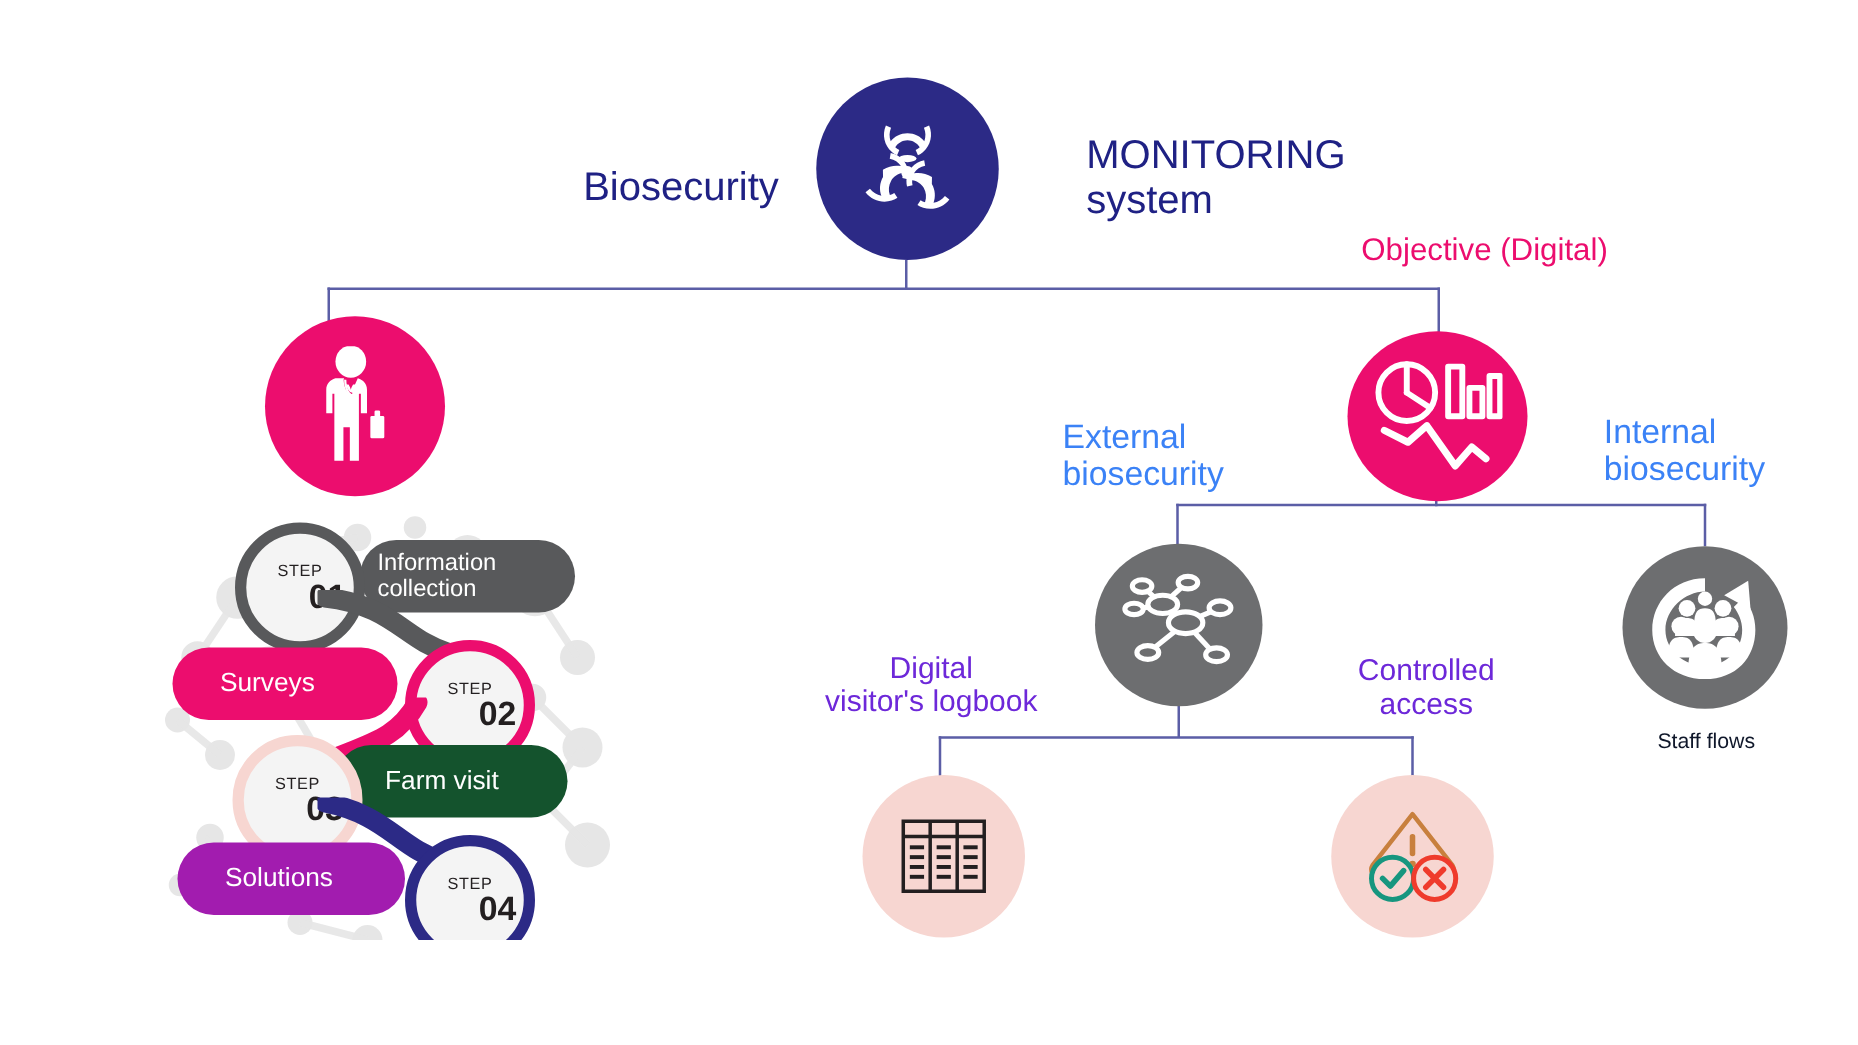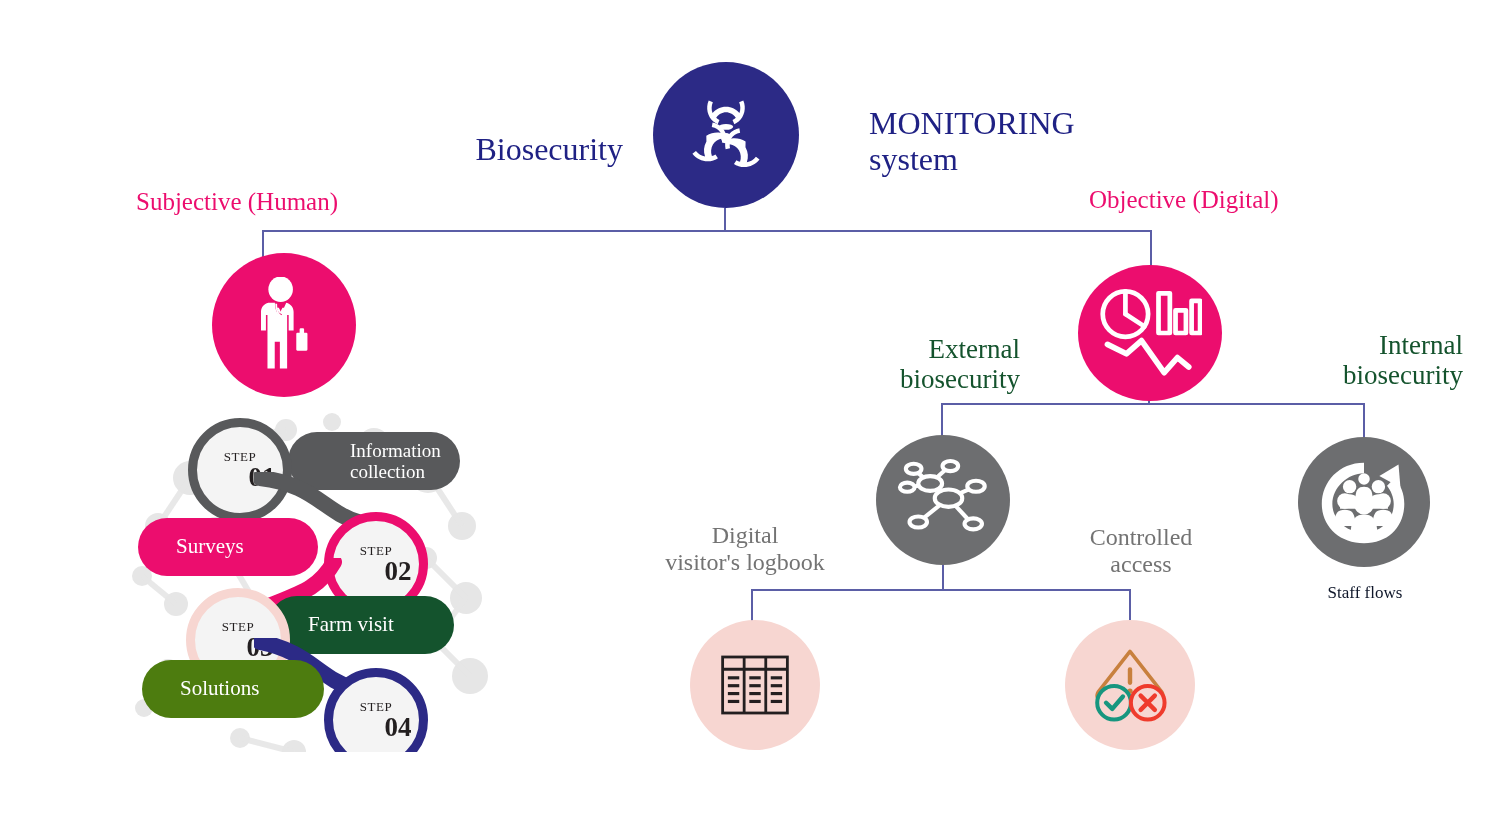--- a/index.html
+++ b/index.html
@@ -5,21 +5,21 @@
   html, body {
     margin: 0;
     padding: 0;
     background: #ffffff;
   }
   #canvas {
     position: relative;
     width: 1486px;
     height: 752px;
     background: #ffffff;
-    font-family: Liberation Serif, serif;
+    font-family: Liberation Sans, sans-serif;
     overflow: hidden;
   }
 
   
   .line { position: absolute; background: #5b5ea6; }
   .line.h { height: 2px; }
   .line.v { width: 2px; }
 
   
   .circ {
@@ -37,27 +37,27 @@
     color: #1f2184;
     font-size: 32px;
     font-weight: 400;
   }
   .pink-head {
     color: #ec0d6e;
     font-size: 25px;
     font-weight: 400;
   }
   .gray-head {
-    color: #14532d;
+    color: #3b82f6;
     font-size: 27px;
     font-weight: 400;
-    text-align: right;
+    text-align: left;
   }
   .salmon-head {
-    color: #737373;
+    color: #6d28d9;
     font-size: 24px;
     font-weight: 400;
     text-align: center;
   }
   .salmon-small {
     color: #0f172a;
     font-size: 17px;
     font-weight: 400;
     text-align: center;
   }
@@ -140,21 +140,20 @@
         <ellipse cx="50" cy="41.5" rx="7.5" ry="3"></ellipse>
       </g>
     </svg>
   </div>
 
   <div class="label navy-head" style="left:403px; top:132px; width:220px; text-align:right;">Biosecurity</div>
 
   <div class="label navy-head" style="left:869px; top:106px; width:300px; text-align:left;">MONITORING
 system</div>
 
-  <div class="label pink-head" style="left:136px; top:188px;">Subjective (Human)</div>
 
   <div class="label pink-head" style="left:1089px; top:186px;">Objective (Digital)</div>
 
   <div class="circ" style="left:212px; top:253px; width:144px; height:144px; background:#ec0d6e;">
     <svg width="84" height="96" viewBox="0 0 60 86">
       <g fill="#ffffff">
         <ellipse cx="27" cy="11" rx="11" ry="11.5"></ellipse>
         <path d="M16 23c-4 1.2-6.6 4-6.6 8.2V48h4.4V34h1.4v48h6.5V58h4.6v24h6.5V34h1.4v14h4.4V31.2C38.6 27 36 24.2 32 23l-2 4.5h-1.4c-.8 1.6-1.2 2.2-1.6 3.6-.4-1.4-.8-2-1.6-3.6H24L22 23z"></path>
         <path d="M22.5 23.6c0 6 2.5 10 5.5 10.5" stroke="#ec0d6e" stroke-width="1.4" fill="none"></path>
         <path d="M23 24c-.3 5.5 2 10.5 5 11.2 3-.7 5.3-5.7 5-11.2" fill="none" stroke="#ffffff" stroke-width="1.6"></path>
@@ -204,21 +203,21 @@
           <path d="M306 232 L342 268"></path>
         <path d="M276 292 L234 334"></path>
           <path d="M166 344 L112 330"></path>
           <path d="M40 262 L16 300"></path>
         <path d="M88 128 L128 196"></path>
           <path d="M338 190 L306 232"></path>
       </g>
     </svg>
 
     <div class="pill" style="left:160px; top:24px; width:172px; height:58px; background:#58595b; padding-left:14px; box-sizing:border-box;">
-      <span style="font-size:19px;margin-left:48px;">Information
+      <span style="font-size:19px;">Information
 collection</span>
     </div>
     <div class="ring" style="left:60px; top:10px; width:86px; height:86px; border:9px solid #58595b;">
       <span class="s-word">STEP</span>
       <span class="s-num">01</span>
     </div>
 
     <svg class="step-row" style="left:126px; top:64px;" width="120" height="70">
       <path d="M6 6 C 60 12, 70 40, 104 50" stroke="#58595b" stroke-width="16" fill="none" stroke-linecap="round"></path>
     </svg>
@@ -240,21 +239,21 @@
     </div>
     <div class="ring" style="left:58px; top:180px; width:86px; height:86px; border:9px solid #f7d6d1;">
       <span class="s-word">STEP</span>
       <span class="s-num">03</span>
     </div>
 
     <svg class="step-row" style="left:126px; top:230px;" width="120" height="70">
       <path d="M6 4 C 56 14, 64 40, 102 52" stroke="#2c2a86" stroke-width="16" fill="none" stroke-linecap="round"></path>
     </svg>
 
-    <div class="pill" style="left:14px; top:252px; width:182px; height:58px; background:#4d7c0f; padding-left:38px; box-sizing:border-box;">
+    <div class="pill" style="left:14px; top:266px; width:182px; height:58px; background:#a21caf; padding-left:38px; box-sizing:border-box;">
       <span style="font-size:21px;">Solutions</span>
     </div>
     <div class="ring" style="left:196px; top:260px; width:86px; height:86px; border:9px solid #2c2a86;">
       <span class="s-word">STEP</span>
       <span class="s-num">04</span>
     </div>
   </div>
 
   <div class="circ" style="left:1078px; top:265px; width:144px; height:136px; background:#ec0d6e;">
     <svg width="104" height="92" viewBox="0 0 110 96">

